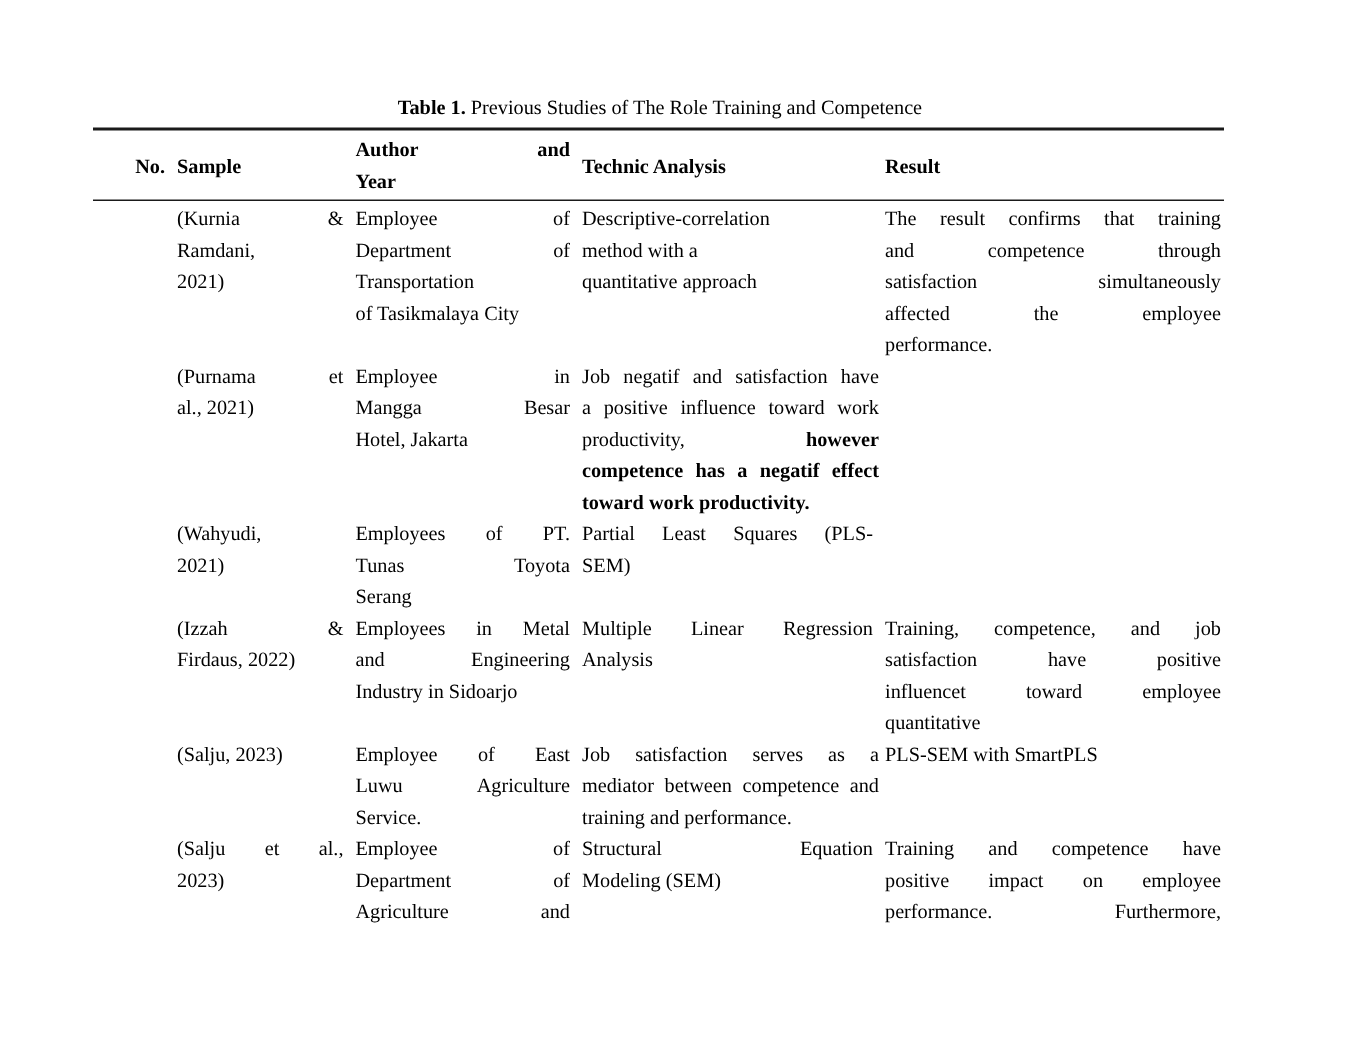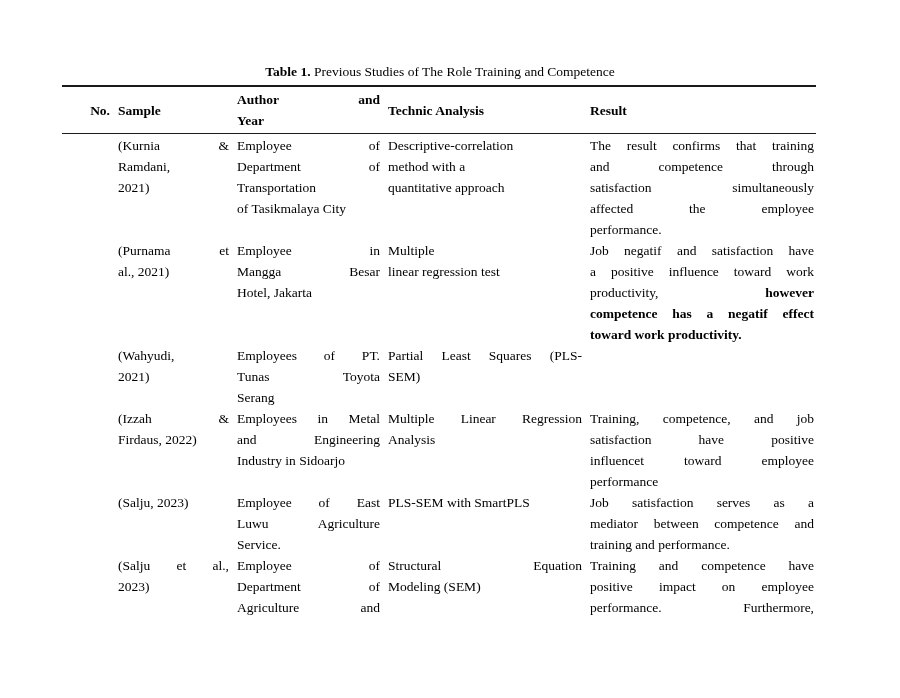--- a/index.html
+++ b/index.html
@@ -116,24 +116,20 @@
             <div class="c c-no"></div>
             <div class="c c-author">
               <div class="ln j"><span>(Purnama et</span></div>
               <div class="ln"><span>al., 2021)</span></div>
             </div>
             <div class="c c-sample">
               <div class="ln j"><span>Employee in</span></div>
               <div class="ln j"><span>Mangga Besar</span></div>
               <div class="ln"><span>Hotel, Jakarta</span></div>
             </div>
-            <div class="c c-technic">
-              <div class="ln"><span>Multiple</span></div>
-              <div class="ln"><span>linear regression test</span></div>
-            </div>
             <div class="c c-result c-result">
               <div class="ln j"><span>Job negatif and satisfaction have</span></div>
               <div class="ln j"><span>a positive influence toward work</span></div>
               <div class="ln j"><span>productivity,</span> <span class="b">however</span></div>
               <div class="ln j"><span class="b">competence has a negatif effect</span></div>
               <div class="ln"><span class="b">toward work productivity.</span></div>
             </div>
           </div>
           <div class="grid row">
             <div class="c c-no"></div>
@@ -163,40 +159,40 @@
               <div class="ln"><span>Industry in Sidoarjo</span></div>
             </div>
             <div class="c c-technic">
               <div class="ln j"><span>Multiple Linear Regression</span></div>
               <div class="ln"><span>Analysis</span></div>
             </div>
             <div class="c c-result c-result">
               <div class="ln j"><span>Training, competence, and job</span></div>
               <div class="ln j"><span>satisfaction have positive</span></div>
               <div class="ln j"><span>influencet toward employee</span></div>
-              <div class="ln"><span>performance</span></div>
+              <div class="ln"><span>quantitative</span></div>
             </div>
           </div>
           <div class="grid row">
             <div class="c c-no"></div>
             <div class="c c-author">
               <div class="ln"><span>(Salju, 2023)</span></div>
             </div>
             <div class="c c-sample">
               <div class="ln j"><span>Employee of East</span></div>
               <div class="ln j"><span>Luwu Agriculture</span></div>
               <div class="ln"><span>Service.</span></div>
             </div>
-            <div class="c c-technic">
-              <div class="ln"><span>PLS-SEM with SmartPLS</span></div>
-            </div>
             <div class="c c-result c-result">
               <div class="ln j"><span>Job satisfaction serves as a</span></div>
               <div class="ln j"><span>mediator between competence and</span></div>
               <div class="ln"><span>training and performance.</span></div>
+            </div>
+            <div class="c c-technic">
+              <div class="ln"><span>PLS-SEM with SmartPLS</span></div>
             </div>
           </div>
           <div class="grid row">
             <div class="c c-no"></div>
             <div class="c c-author">
               <div class="ln j"><span>(Salju et al.,</span></div>
               <div class="ln"><span>2023)</span></div>
             </div>
             <div class="c c-sample">
               <div class="ln j"><span>Employee of</span></div>

